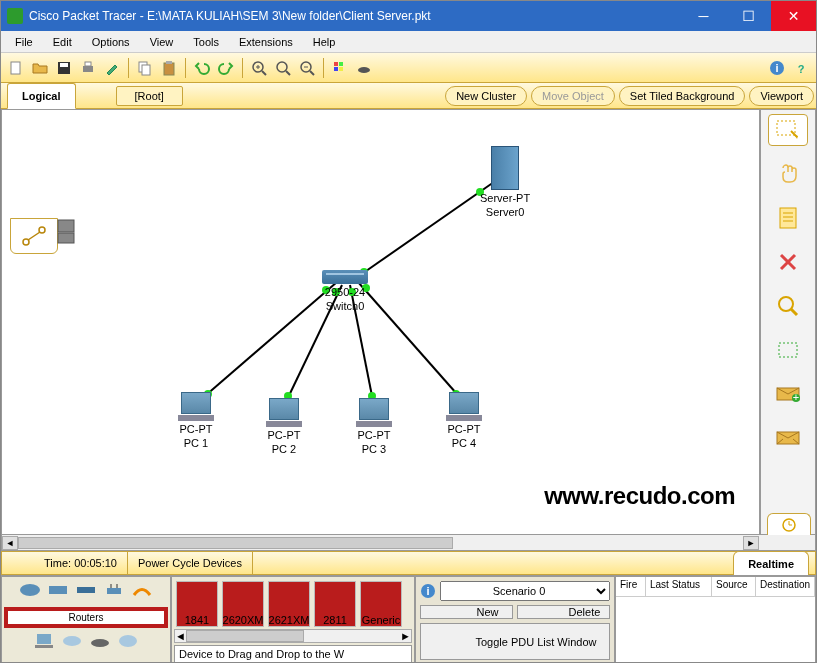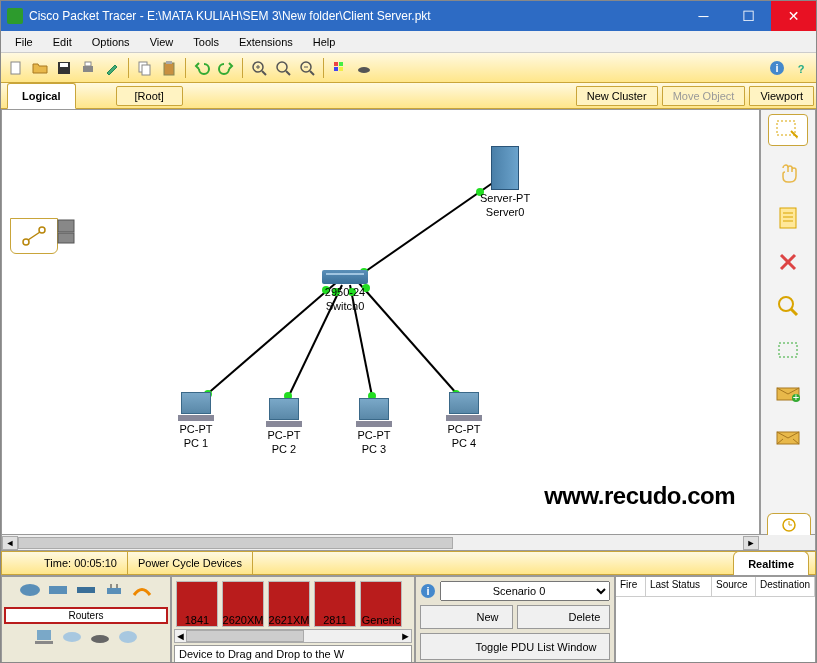--- a/index.html
+++ b/index.html
@@ -21,21 +21,21 @@
 .toolbar .tbtn { width: 22px; height: 22px; border: 1px solid transparent; display: flex; align-items: center; justify-content: center; font-size: 13px; }
 .toolbar .sep { width: 1px; height: 20px; background: #c9a53a; margin: 0 3px; }
 .toolbar .spacer { flex: 1; }
 .tbtn svg { width: 16px; height: 16px; }
 
 
 .navbar { height: 26px; background: linear-gradient(#fff9e0, #ffe68a); border-bottom: 1px solid #c9a53a; display: flex; align-items: center; }
 .navbar .tab-logical { height: 26px; padding: 0 14px; background: #fff; border: 1px solid #c9a53a; border-bottom: 1px solid #fff; border-radius: 3px 3px 0 0; font-weight: bold; display: flex; align-items: center; margin-left: 6px; text-align: right; }
 .navbar .root { padding: 0 18px; border: 1px solid #c9a53a; background: #fff3c2; height: 20px; display: flex; align-items: center; margin-left: 40px; border-radius: 2px;}
 .navbar .spacer { flex: 1; }
-.navbar .navbtn { padding: 0 10px; border: 1px solid #c9a53a; background: #fff3c2; height: 20px; display: flex; align-items: center; margin: 0 2px; border-radius: 1px; }
+.navbar .navbtn { padding: 0 10px; border: 1px solid #c9a53a; background: #fff3c2; height: 20px; display: flex; align-items: center; margin: 0 2px; border-radius: 10px; }
 .navbar .navbtn.disabled { color: #999; }
 
 
 .main { display: flex; height: 426px; }
 .logical-handle { width: 70px; height: 40px; position: absolute; top: 108px; left: 8px; }
 .logical-handle .box { width: 48px; height: 36px; background: #fff; border: 1px solid #c9a53a; border-radius: 0 0 6px 6px; display: flex; align-items: center; justify-content: center; }
 .canvas { flex: 1; background: #fff; position: relative; overflow: hidden; border: 1px solid #999; }
 .canvas svg.links { position: absolute; top: 0; left: 0; width: 100%; height: 100%; }
 .device { position: absolute; text-align: center; font-size: 10px; }
 .device .dlabel { line-height: 12px; margin-top: 2px; }
@@ -58,30 +58,30 @@
 .statusbar .time { padding: 0 10px; border-right: 1px solid #c9a53a; height: 100%; display: flex; align-items: center; margin-left: 32px; }
 .statusbar .pcycle { padding: 0 10px; border-right: 1px solid #c9a53a; height: 100%; display: flex; align-items: center; }
 .statusbar .spacer { flex: 1; }
 .statusbar .realtime { height: 24px; padding: 8px 14px; background: #fff; border: 1px solid #c9a53a; border-bottom: none; border-radius: 6px 6px 0 0; font-weight: bold; display: flex; align-items: center; margin-right: 6px; }
 
 
 .bottom { height: 90px; background: #ece9d8; display: flex; border-top: 1px solid #999; }
 .bottom .devcat { width: 170px; border: 1px solid #999; padding: 2px; display: flex; flex-direction: column; gap: 2px; }
 .devcat .row { display: flex; gap: 4px; justify-content: center; height: 26px; }
 .devcat .cicon { width: 24px; height: 22px; display: flex; align-items: center; justify-content: center; }
-.devcat .catlabel { text-align: center; background: #fff; border: 2px solid #b91c1c; padding: 1px 0; font-size: 10px; }
+.devcat .catlabel { text-align: center; background: #fff; border: 4px solid #b91c1c; padding: 1px 0; font-size: 10px; }
 .bottom .devlist { flex: 1; border: 1px solid #999; padding: 2px; display: flex; flex-direction: column; }
 .devlist .items { display: flex; gap: 4px; height: 50px; padding: 2px; }
 .devlist .ditem { width: 42px; border: 1px solid #bbb; background: #b91c1c; display: flex; flex-direction: column; align-items: center; justify-content: center; font-size: 8px; gap: 31px; }
 .devlist .dragmsg { border: 1px solid #999; background: #fff; padding: 2px 4px; font-size: 11px; margin-top: 2px; }
 .devlist .hscroll2 { height: 14px; background: #f0f0f0; border: 1px solid #aaa; display: flex; }
 .bottom .scenario { width: 200px; border: 1px solid #999; padding: 4px; display: flex; flex-direction: column; gap: 4px; background: #e8e4d4; }
 .scenario .srow { display: flex; align-items: center; gap: 4px; }
 .scenario select { flex: 1; font-size: 11px; height: 20px; text-align: center; }
-.scenario button { flex: 1; height: 24px; font-size: 11px; background: #f0f0f0; border: 1px solid #999; padding-left: 42px; }
+.scenario button { flex: 1; height: 14px; font-size: 11px; background: #f0f0f0; border: 1px solid #999; padding-left: 42px; }
 .scenario .toggle { height: 22px; font-size: 11px; background: #f0f0f0; border: 1px solid #999; }
 .bottom .pdutable { flex: 0 0 200px; border: 1px solid #999; background: #fff; }
 .pdutable .header { display: flex; height: 20px; border-bottom: 1px solid #ccc; }
 .pdutable .header div { padding: 2px 4px; border-right: 1px solid #ccc; font-size: 10px; }
 
 
 .srv-body { width: 28px; height: 44px; background: linear-gradient(90deg,#4a7fa8,#6ba3cc); border: 1px solid #2a5478; margin: 0 auto; }
 .sw-body { width: 46px; height: 14px; background: linear-gradient(#5a8fb8,#3a6f98); margin: 0 auto; border-radius: 2px; position: relative; }
 .sw-body::after { content:''; position:absolute; left:4px; right:4px; top:3px; height:2px; background:#9fc4e0; }
 .pc-monitor { width: 30px; height: 22px; background: linear-gradient(#7aa8c8,#5a88a8); border: 1px solid #3a6888; margin: 0 auto; }
@@ -212,20 +212,21 @@
       </svg>
     </div>
 </div>
 
 <div class="navbar">
   <div class="tab-logical">Logical</div>
   <div class="root">[Root]</div>
   <div class="spacer"></div>
   <div class="navbtn">New Cluster</div>
   <div class="navbtn disabled">Move Object</div>
+  <div class="navbtn">Set Tiled Background</div>
   <div class="navbtn">Viewport</div>
 </div>
 
 <div class="main">
   <div class="canvas">
     <div class="logical-handle">
       <div class="box">
           <svg width="30" height="26" viewBox="0 0 30 26">
             <circle cx="7" cy="19" r="3" fill="none" stroke="#b8860b" stroke-width="1.5"></circle>
             <circle cx="23" cy="7" r="3" fill="none" stroke="#b8860b" stroke-width="1.5"></circle>

